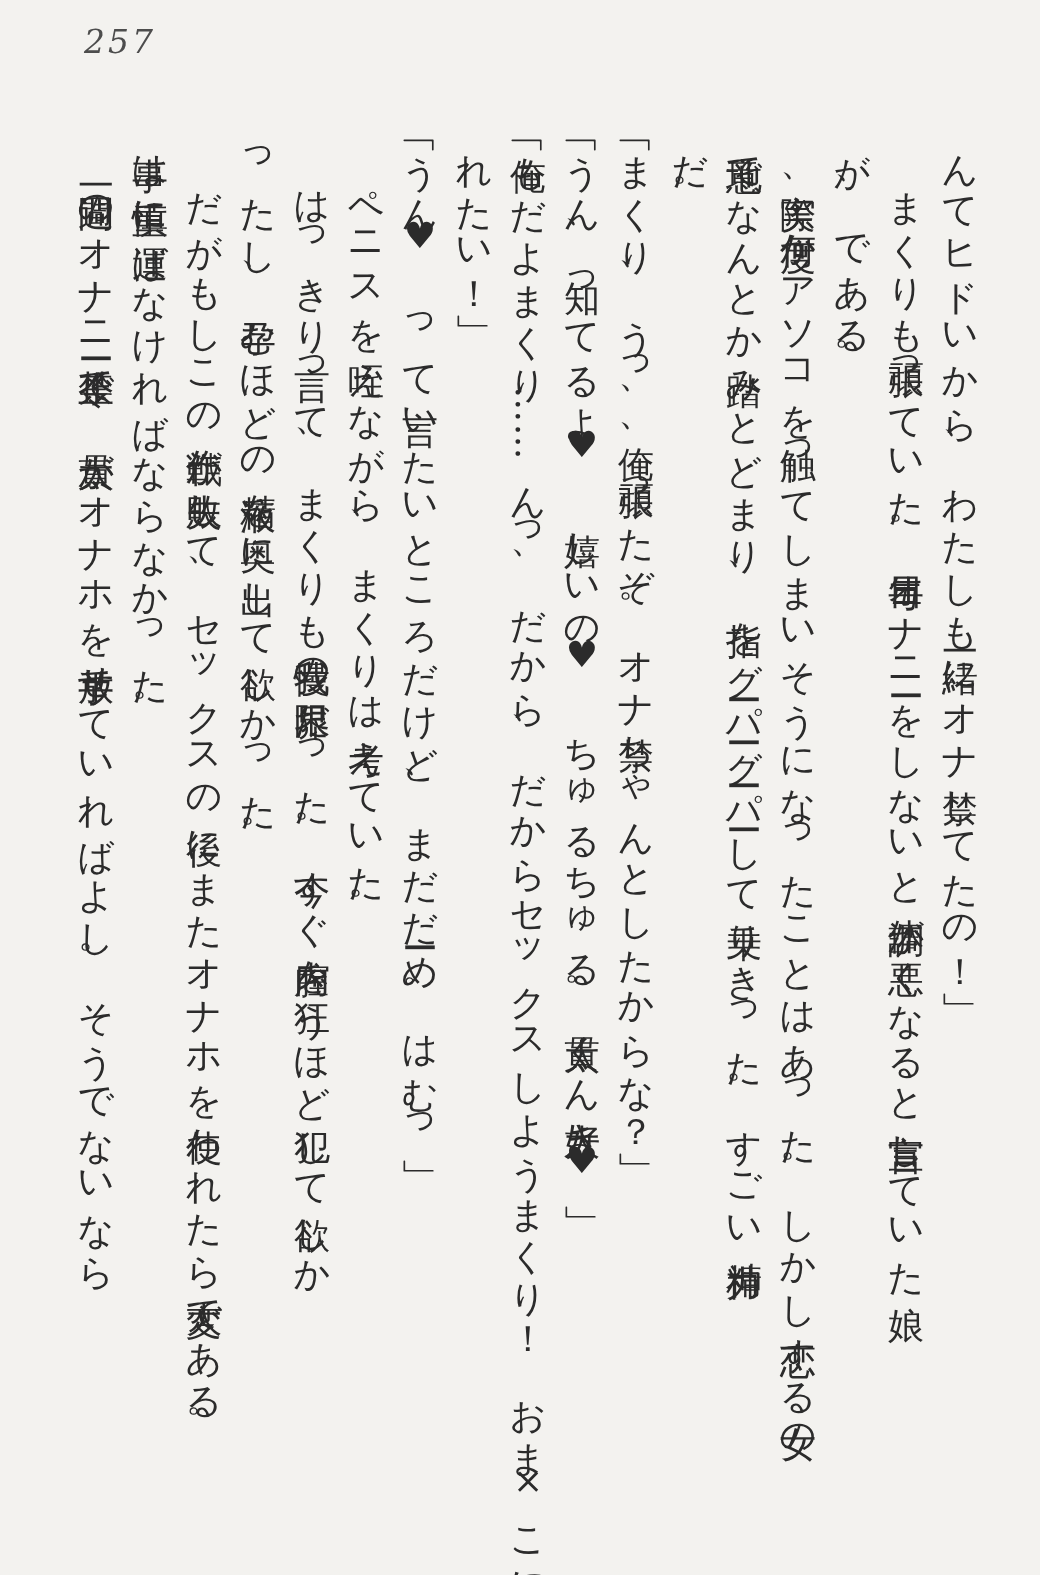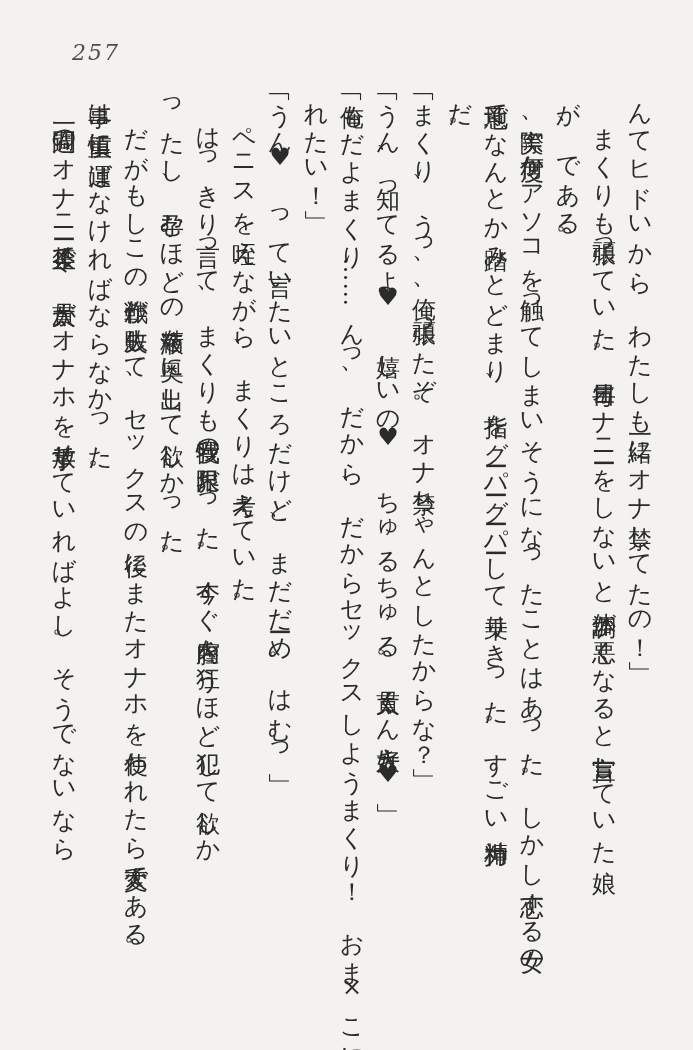--- a/index.html
+++ b/index.html
@@ -12,27 +12,26 @@
     width: 693px;
     height: 1050px;
     margin: 0 auto;
     background: #f3f2ef;
     overflow: hidden;
     font-family: "DejaVu Serif", "Liberation Serif", serif;
   }
   .page-number {
     position: absolute;
     top: 16px;
-    left: 72px;
+    left: 56px;
     font-size: 22px;
     font-style: italic;
     color: #4d4d4d;
     letter-spacing: 2px;
     font-family: "DejaVu Serif", "Liberation Serif", serif;
-    margin-top: 24px;
   }
   .text-block {
     position: absolute;
     top: 86px;
     right: 35px;
     height: 985px;
     writing-mode: vertical-rl;
     text-orientation: mixed;
     font-size: 24px;
     line-height: 36px;

